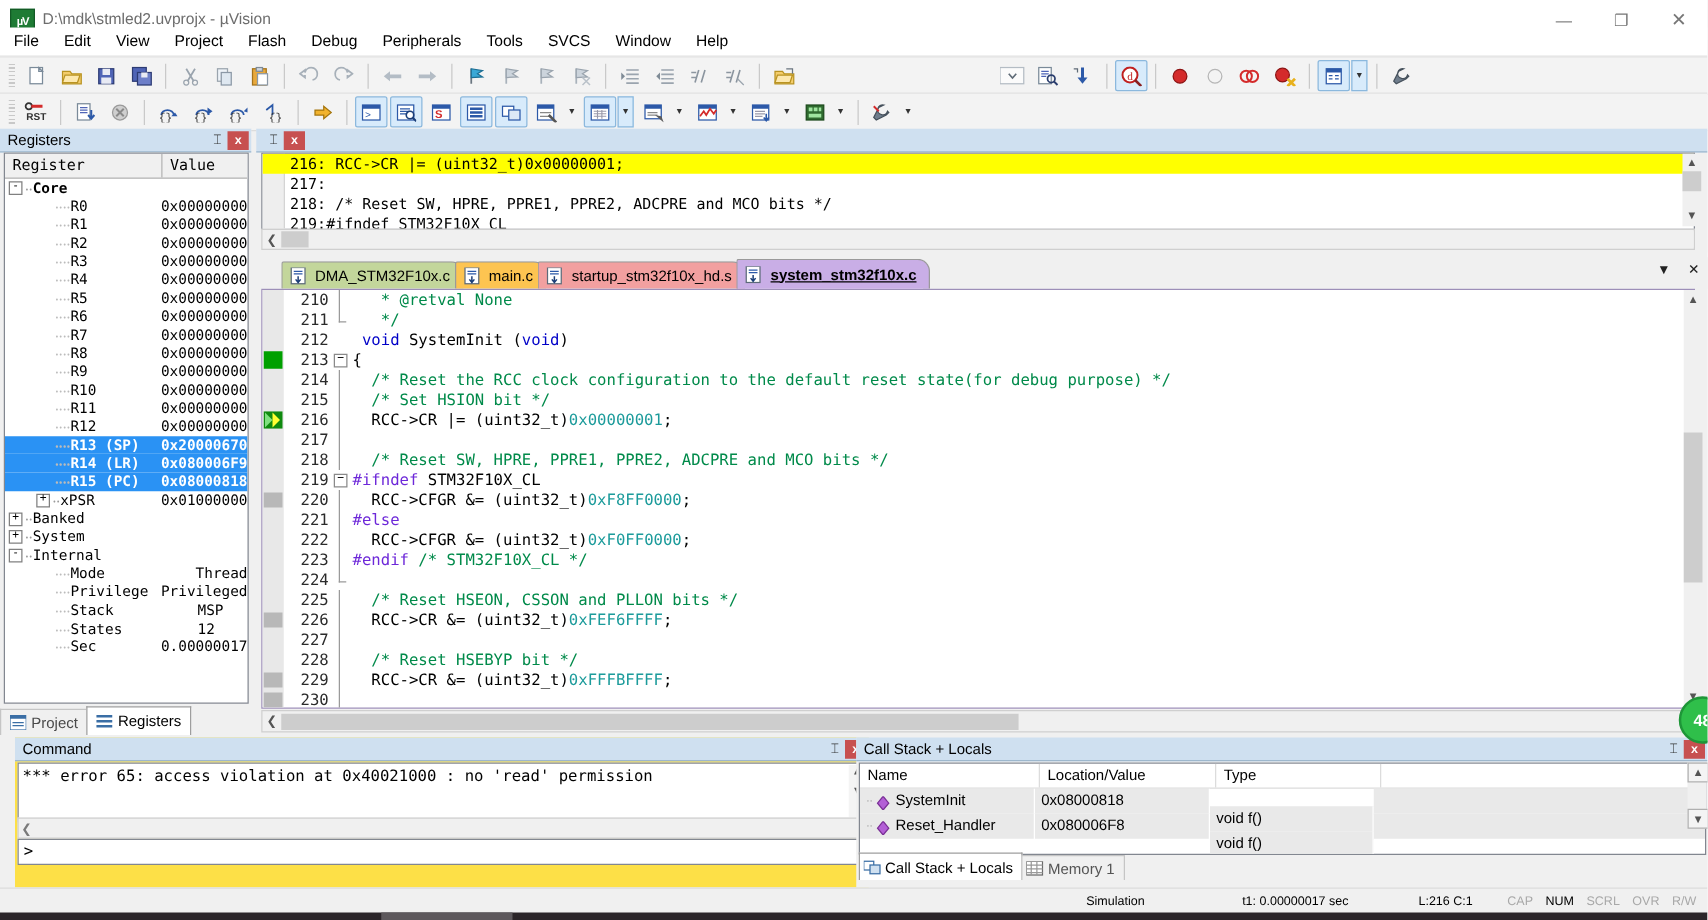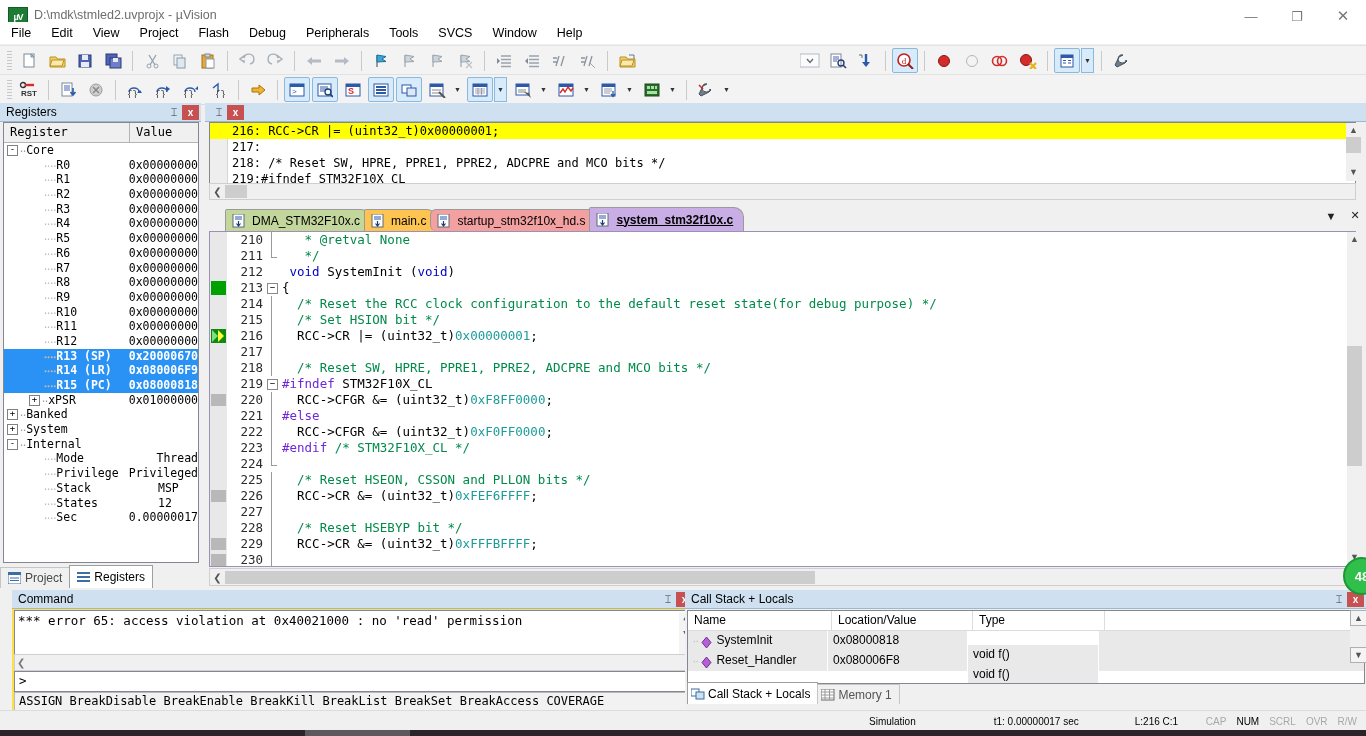--- a/index.html
+++ b/index.html
@@ -595,21 +595,21 @@
       <div class="pinbtn">⌶</div>
       <div class="xbtn">x</div>
     </div>
     <div class="reg-body">
       <div class="reg-head">
         <div class="rh-name">Register</div>
         <div class="rh-val">Value</div>
       </div>
       <div class="reg-rows" id="reg-rows">
           <div class="reg-row">
-            <div class="rr-name" style="padding-left: 3px;"><span class="exp">-</span><span style="color:#9a9a9a">‧‧</span><span style="font-weight:normal;">Core</span></div>
+            <div class="rr-name" style="padding-left: 3px;"><span class="exp">-</span><span style="color:#9a9a9a">‧‧</span><span style="font-weight:bold;">Core</span></div>
             <div class="rr-val"></div>
           </div>
           <div class="reg-row">
             <div class="rr-name" style="padding-left: 34px;"><span style="color:#bbb;padding-left:6px">‧‧‧‧</span><span style="">R0</span></div>
             <div class="rr-val">0x00000000</div>
           </div>
           <div class="reg-row">
             <div class="rr-name" style="padding-left: 34px;"><span style="color:#bbb;padding-left:6px">‧‧‧‧</span><span style="">R1</span></div>
             <div class="rr-val">0x00000000</div>
           </div>
@@ -773,21 +773,21 @@
         <div class="etab" style="background: rgb(253, 196, 81);">
           <span class="dociconwrap"><svg width="14" height="14">
               <rect x="1" y="0" width="11" height="13" fill="#fff" stroke="#5d6b7a"></rect>
               <g stroke="#2c59a8">
                 <path d="M3 3h7M3 5h7"></path>
               </g>
               <path d="M6.5 7 v4 M4.5 9.5 L6.5 12 L8.5 9.5" fill="none" stroke="#1b3e78" stroke-width="1.2"></path>
             </svg></span>
           <span>main.c</span>
         </div>
-        <div class="etab" style="background: rgb(242, 160, 160); border-radius: 6px;">
+        <div class="etab" style="background: rgb(242, 160, 160);">
           <span class="dociconwrap"><svg width="14" height="14">
               <rect x="1" y="0" width="11" height="13" fill="#fff" stroke="#5d6b7a"></rect>
               <g stroke="#2c59a8">
                 <path d="M3 3h7M3 5h7"></path>
               </g>
               <path d="M6.5 7 v4 M4.5 9.5 L6.5 12 L8.5 9.5" fill="none" stroke="#1b3e78" stroke-width="1.2"></path>
             </svg></span>
           <span>startup_stm32f10x_hd.s</span>
         </div>
         <div class="etab active" style="background: rgb(201, 174, 230);">
@@ -861,21 +861,20 @@
         <div style="text-align:center;font-size:9px;color:#555;margin-top:6px;">▼</div>
       </div>
     </div>
     <div class="cmd-hs">
       <span>❮</span>
       <span>❯</span>
     </div>
     <div class="cmd-in">
       <span>&gt;</span><span></span>
     </div>
-    <div class="cmd-help">ASSIGN BreakDisable BreakEnable BreakKill BreakList BreakSet BreakAccess COVERAGE</div>
   </div>
 
   <div class="callstack">
     <div class="panel-cap">
       <div class="cap-title">Call Stack + Locals</div>
       <div class="pinbtn">⌶</div>
       <div class="xbtn">x</div>
     </div>
     <div class="cs-body">
       <div class="cs-head">

